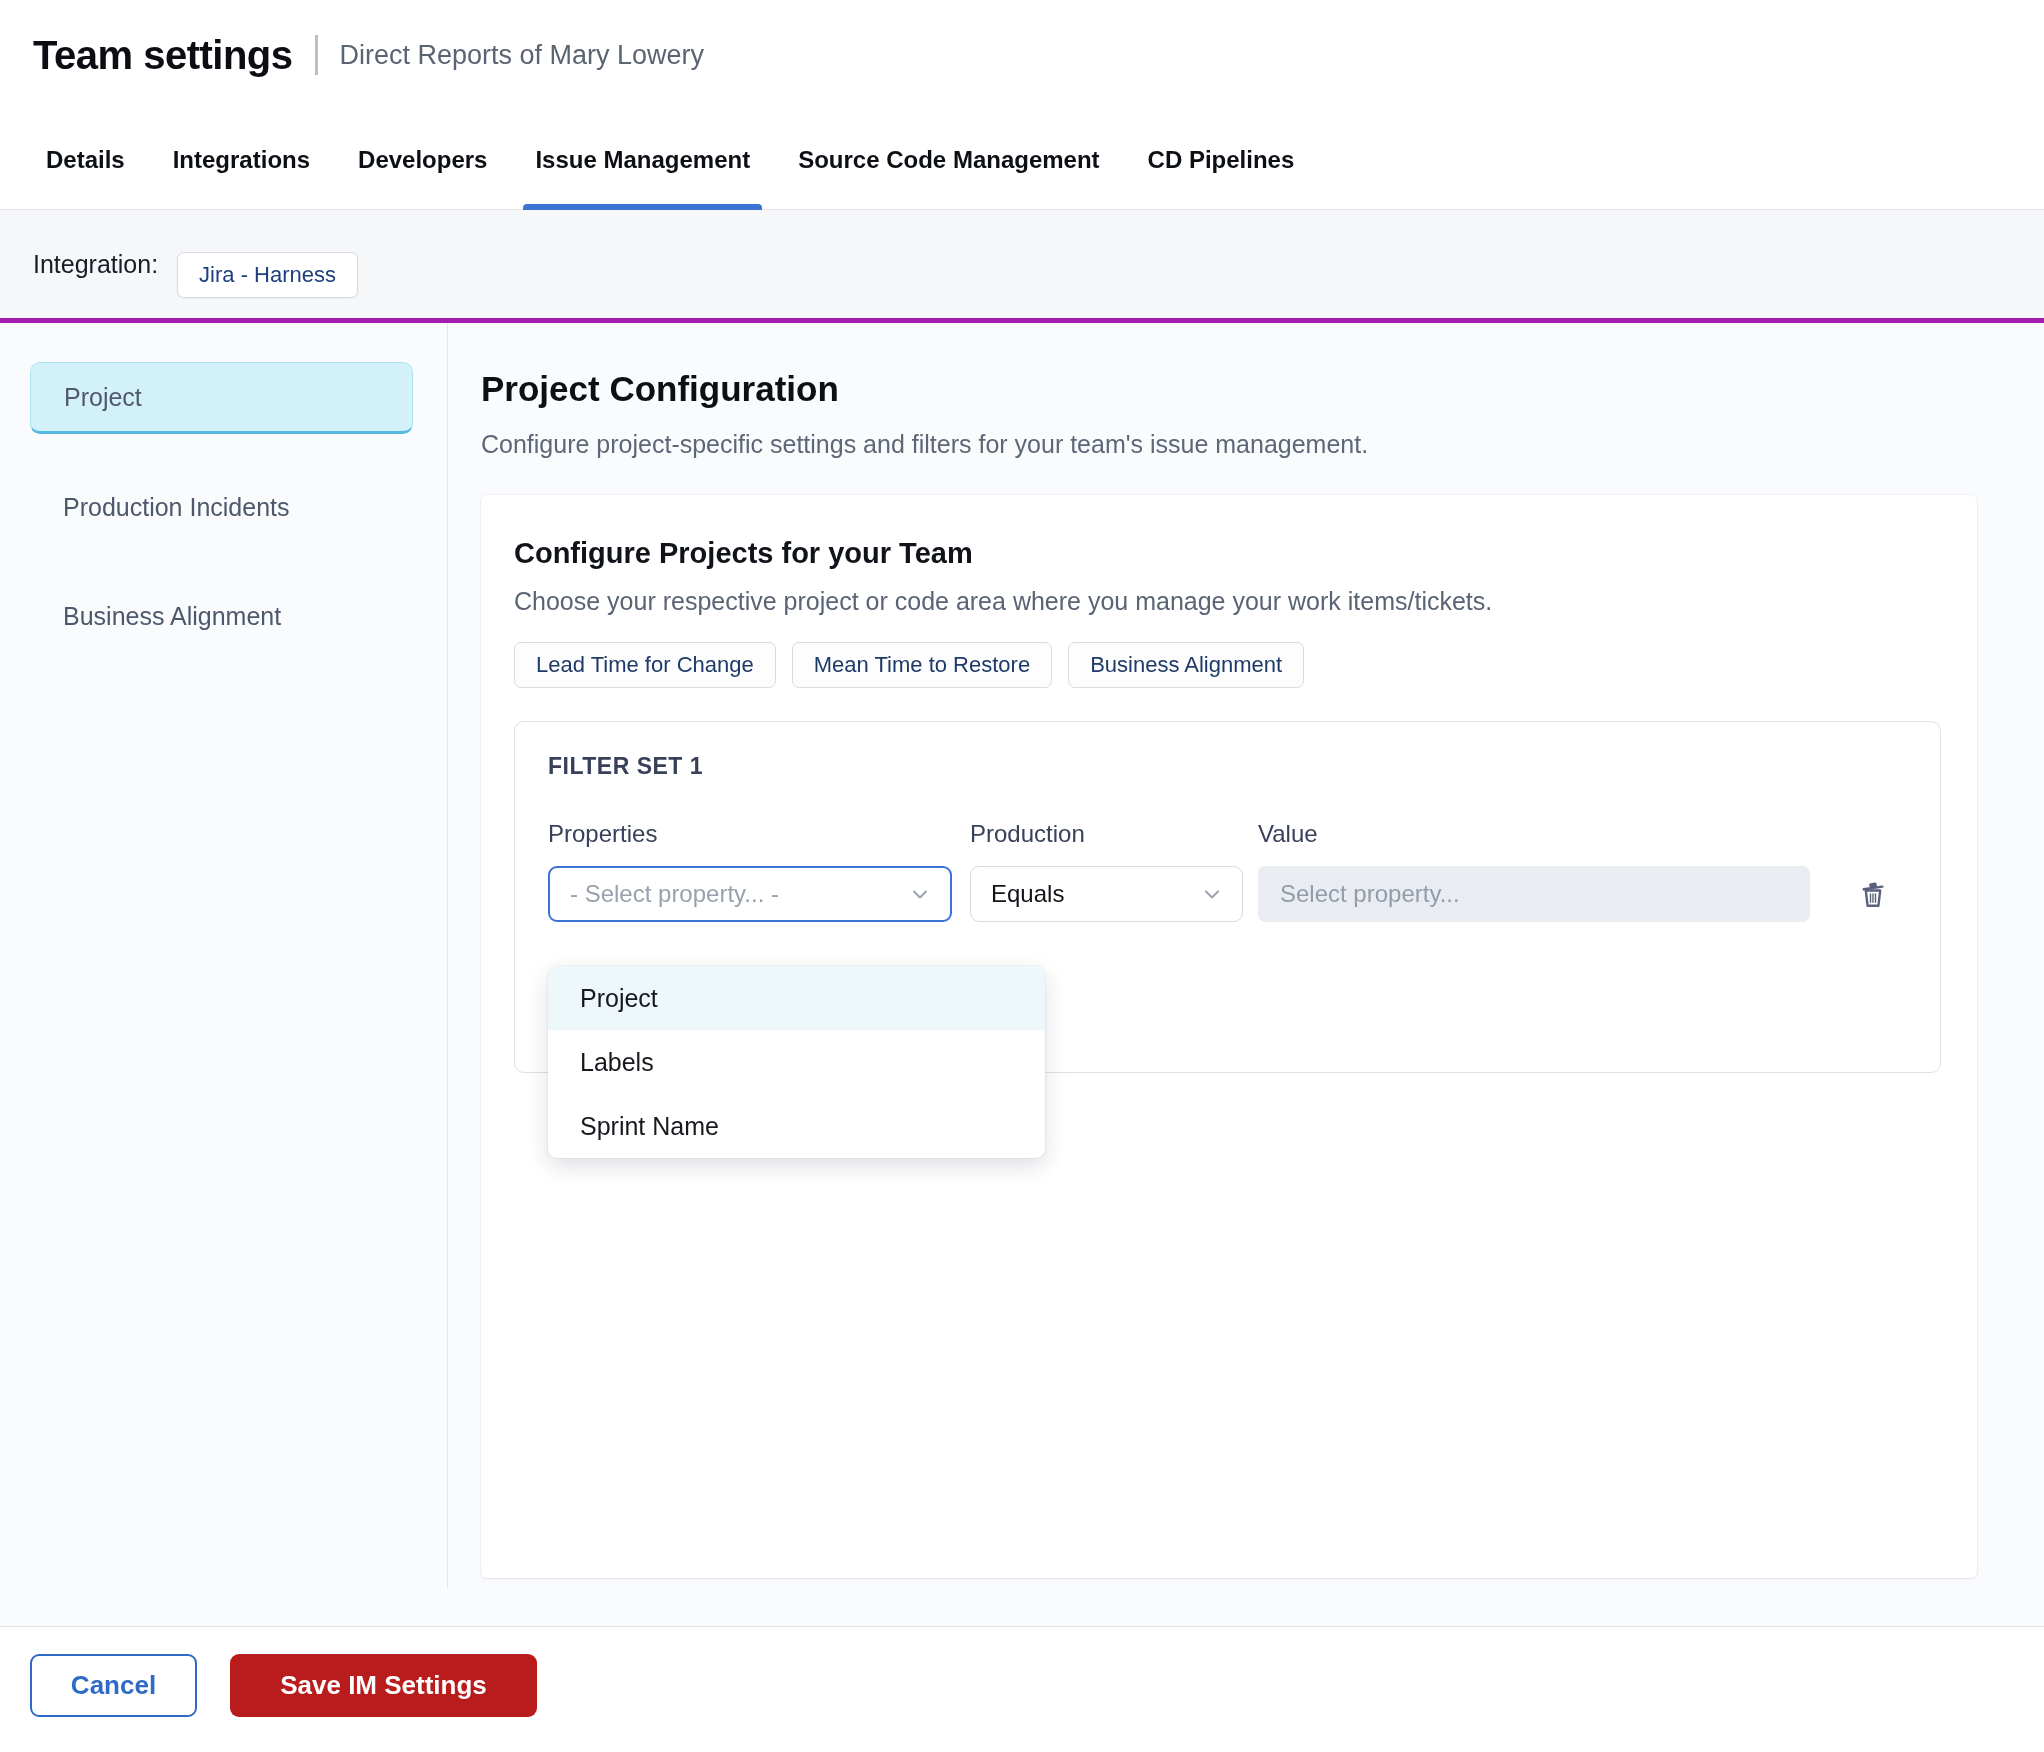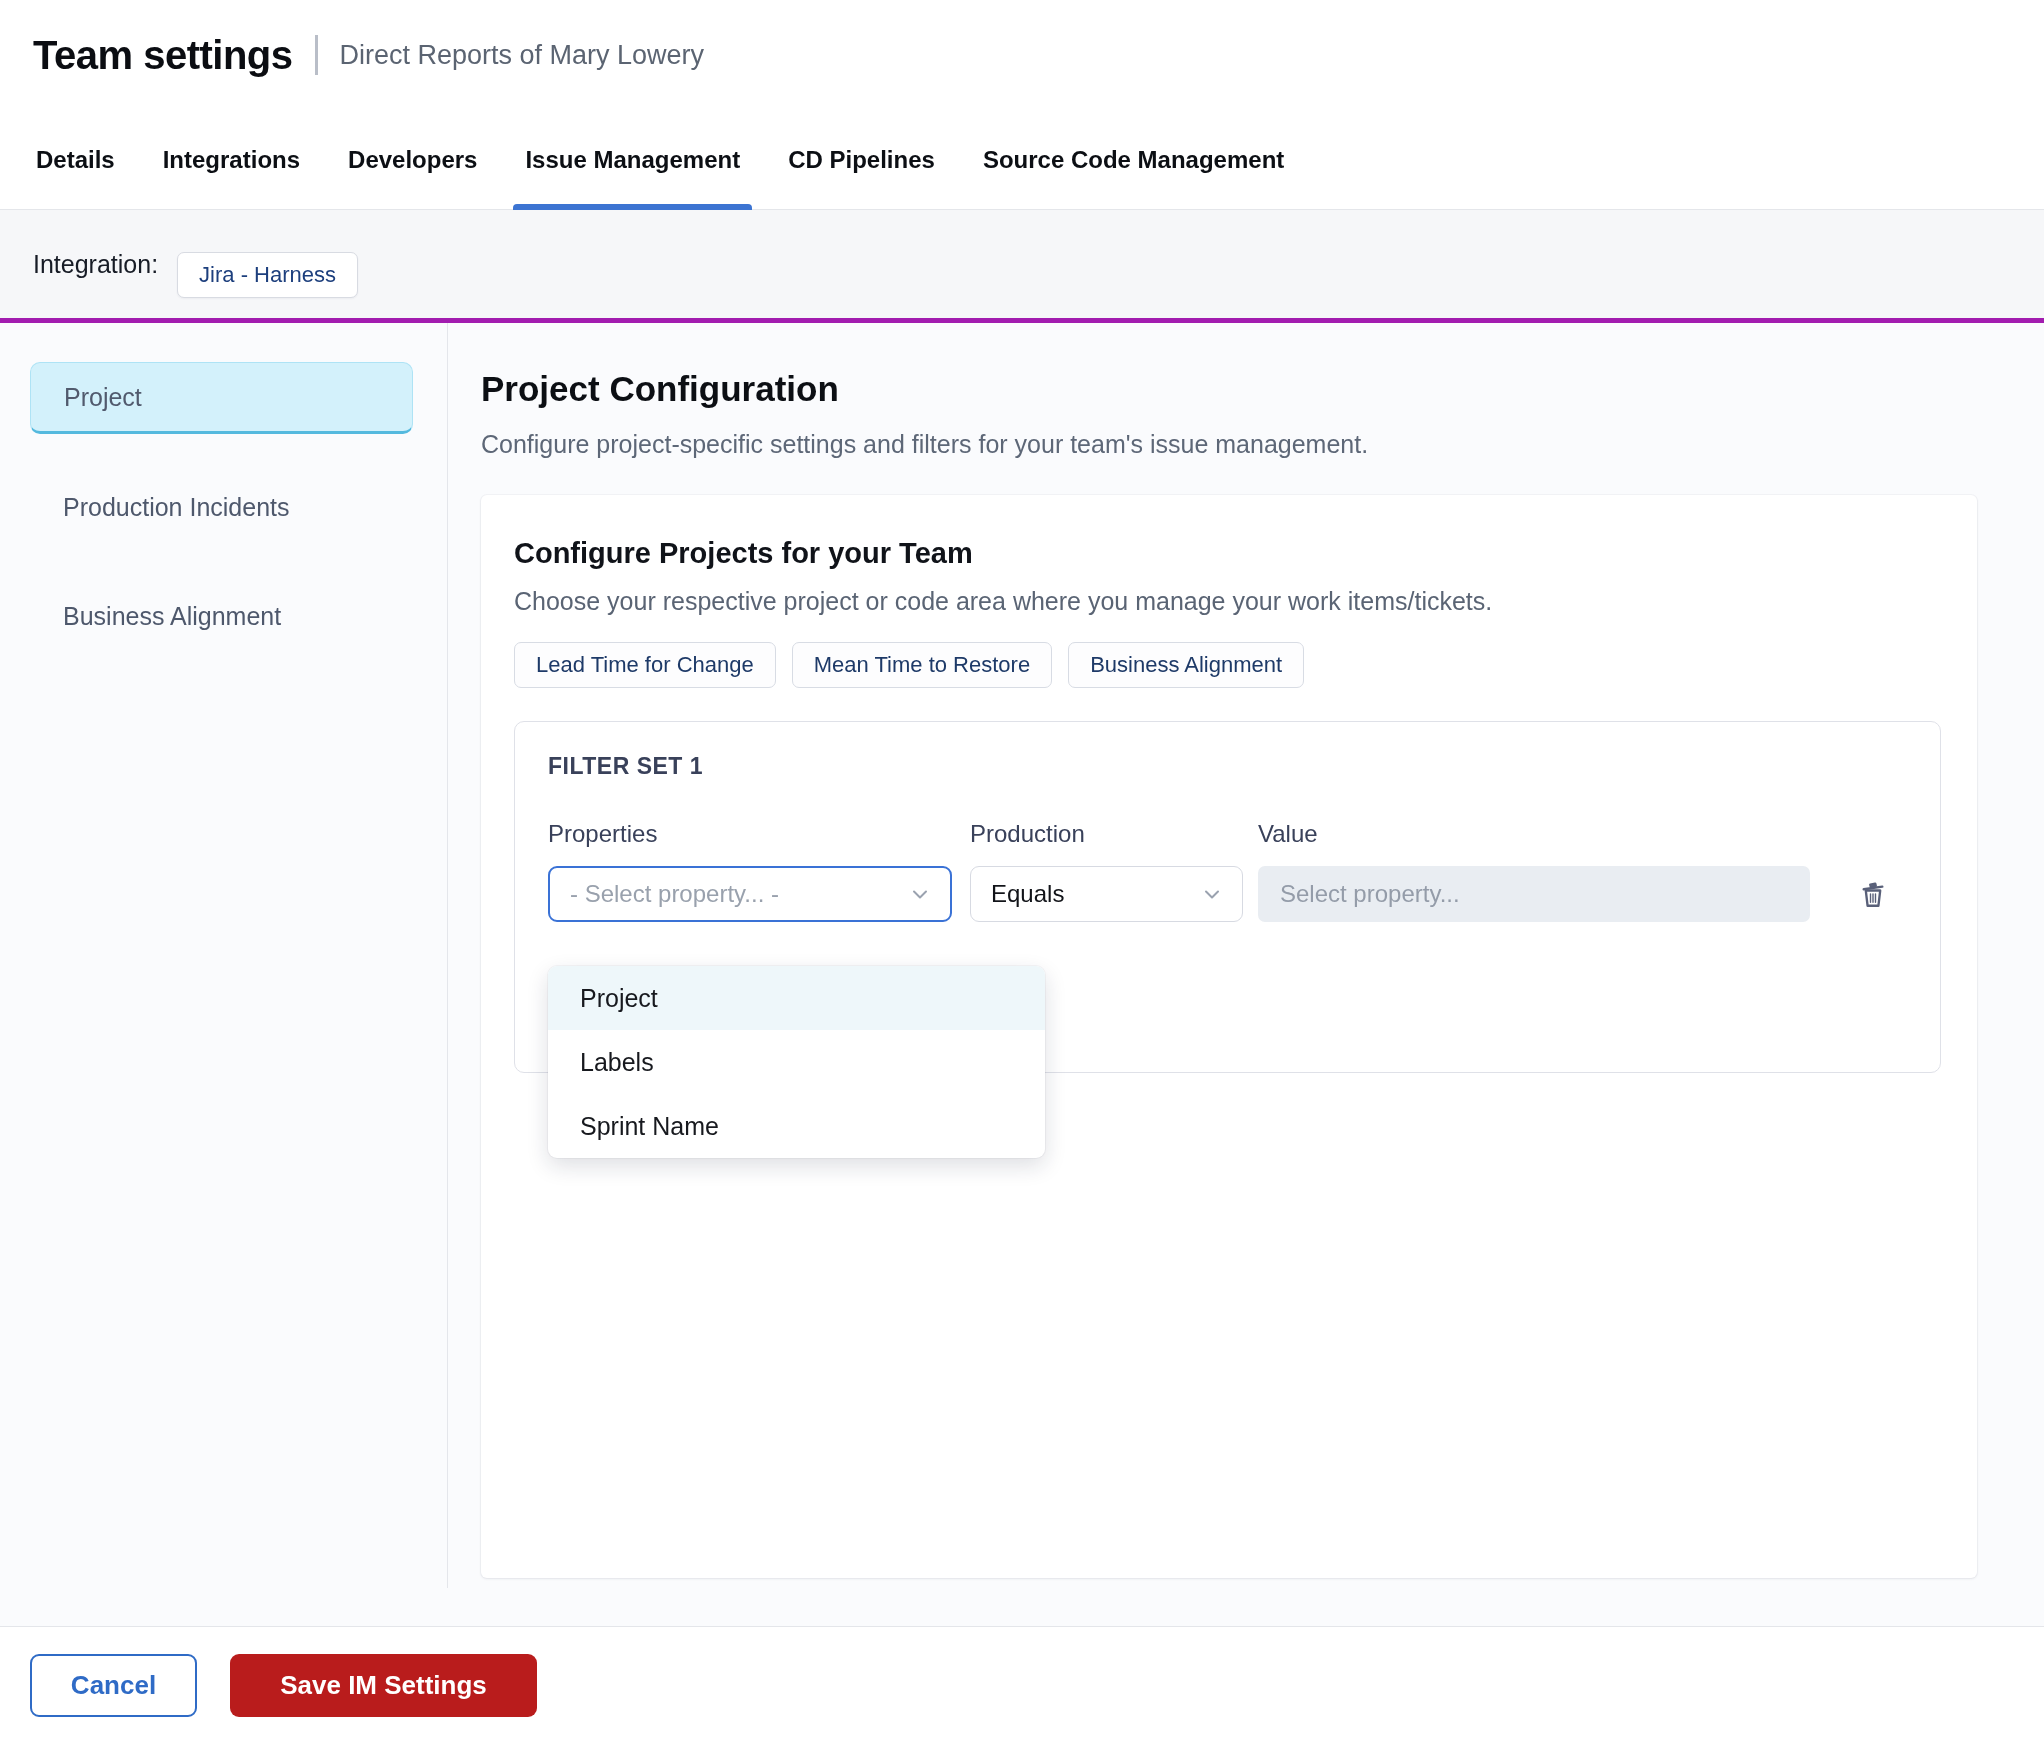--- a/index.html
+++ b/index.html
@@ -7,21 +7,21 @@
     font-family:"Liberation Sans","DejaVu Sans",sans-serif; color:#14171c; }
   .page { width:2044px; height:1752px; display:flex; flex-direction:column; overflow:hidden; background:#ffffff; }
 
   
   .header { height:110px; display:flex; align-items:center; padding-left:33px; background:#fff; }
   .page-title { font-size:40px; font-weight:700; color:#0b0d12; letter-spacing:-0.5px; }
   .title-sep { width:0; height:40px; border-left:3px solid #b9bec8; margin:0 22px; }
   .page-subtitle { font-size:27px; color:#5b6472; }
 
   
-  .tabs { height:100px; display:flex; align-items:center; padding-left:24px; border-bottom:1px solid #e4e6ea; background:#fff; }
+  .tabs { height:100px; display:flex; align-items:center; padding-left:34px; border-bottom:1px solid #e4e6ea; background:#fff; }
   .tab { position:relative; height:100%; display:flex; align-items:center; padding:0 12px; margin-right:24px;
          font-size:24px; font-weight:600; color:#0c0f14; cursor:pointer; white-space:nowrap; }
   .tab .underline { display:none; }
   .tab.active .underline { display:block; position:absolute; left:0; right:0; bottom:-1px; height:6px;
          background:#3c74d2; border-radius:4px 4px 0 0; }
 
   
   .integration-band { height:113px; display:flex; align-items:center; padding-left:33px; gap:19px;
          background:#f6f7f9; border-bottom:5px solid #a21caf; }
   .integration-label { font-size:25px; color:#171c26; }
@@ -107,24 +107,24 @@
       <span>Integrations</span>
     </div>
     <div class="tab">
       <span>Developers</span>
     </div>
     <div class="tab active">
       <span>Issue Management</span>
         <span class="underline"></span>
     </div>
     <div class="tab">
+      <span>Source Code Management</span>
+    </div>
+    <div class="tab">
       <span>CD Pipelines</span>
-    </div>
-    <div class="tab">
-      <span>Source Code Management</span>
     </div>
   </div>
 
   <div class="integration-band">
     <span class="integration-label">Integration:</span>
     <span class="integration-chip">Jira - Harness</span>
   </div>
 
   <div class="content-row">
 

